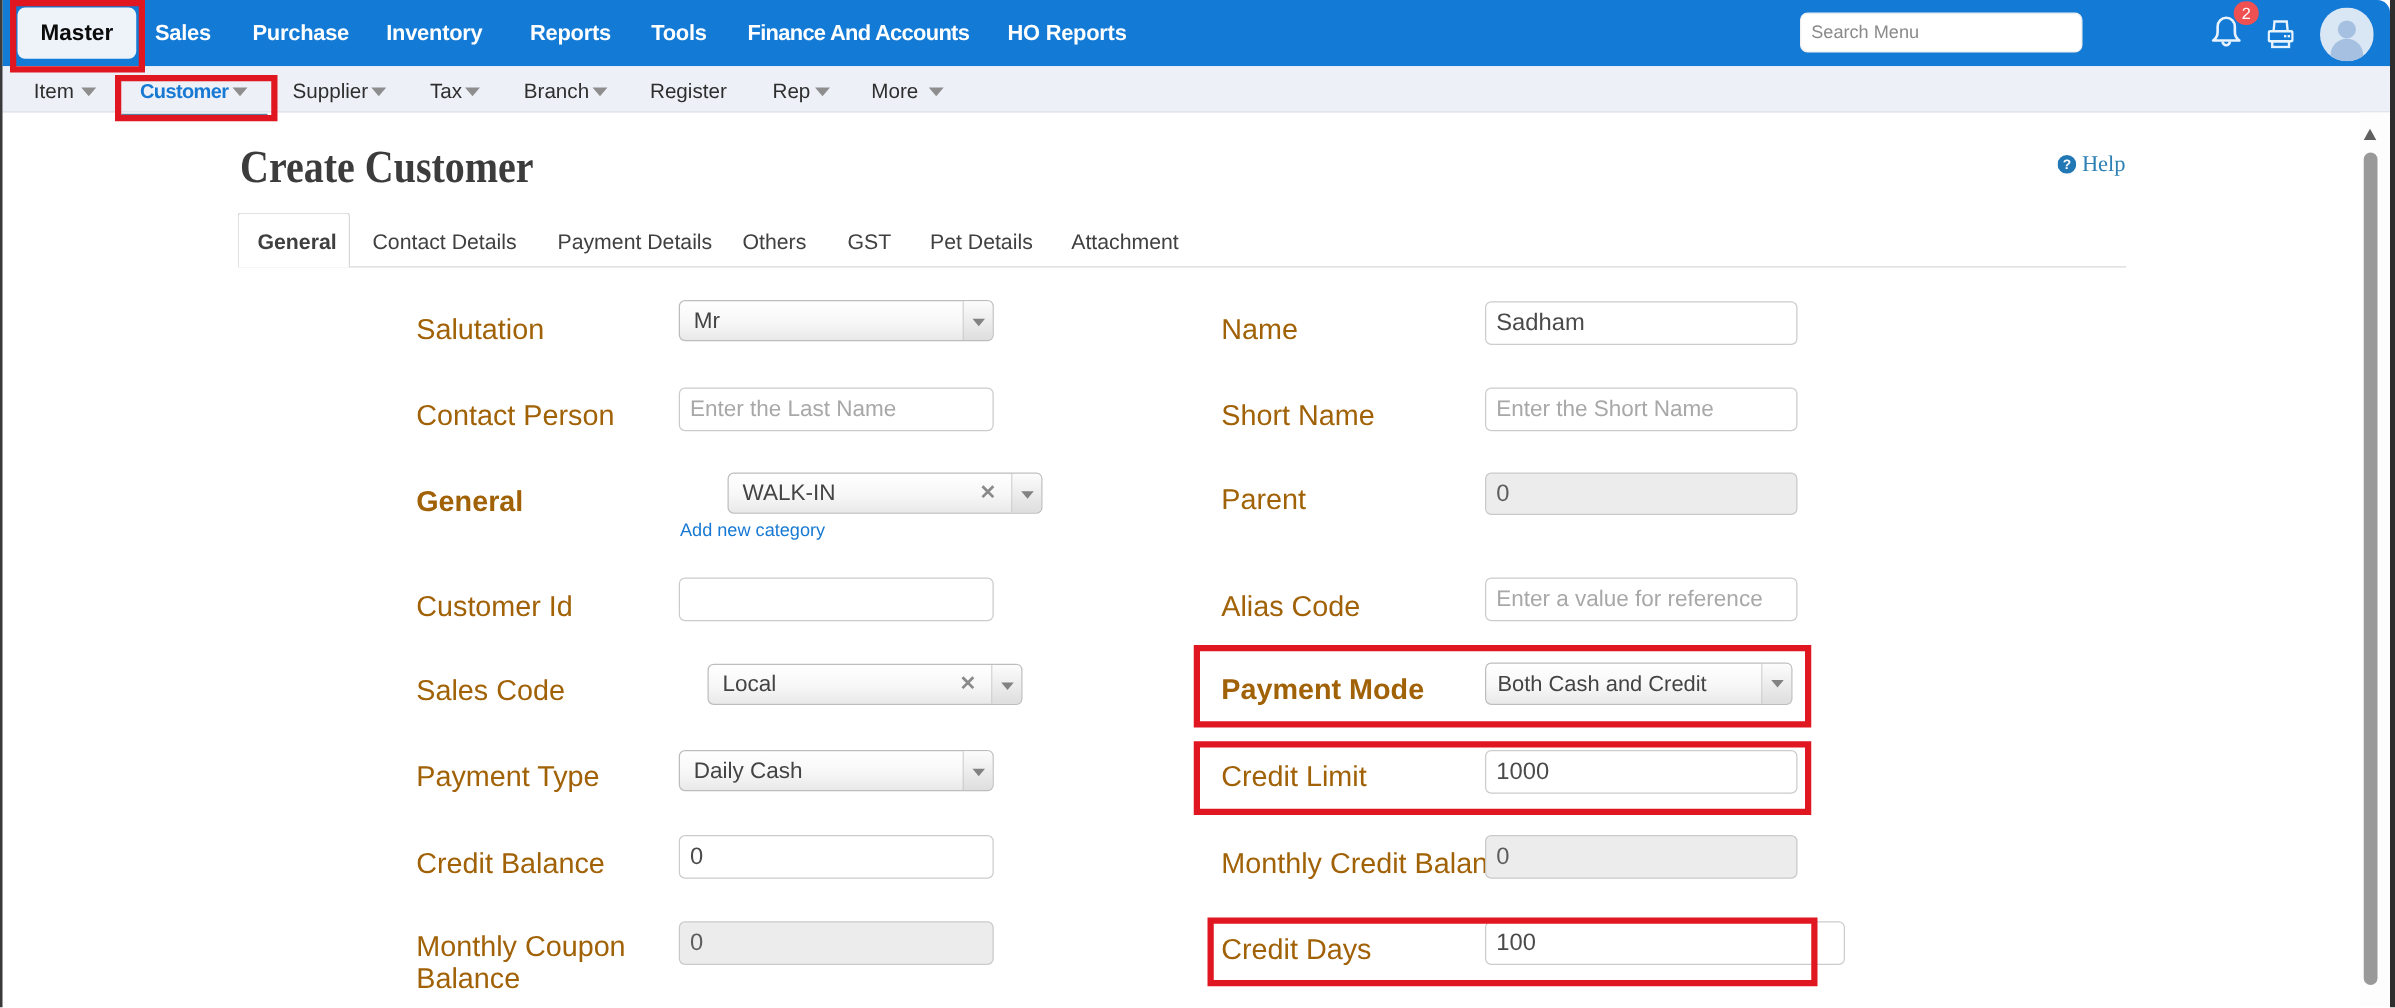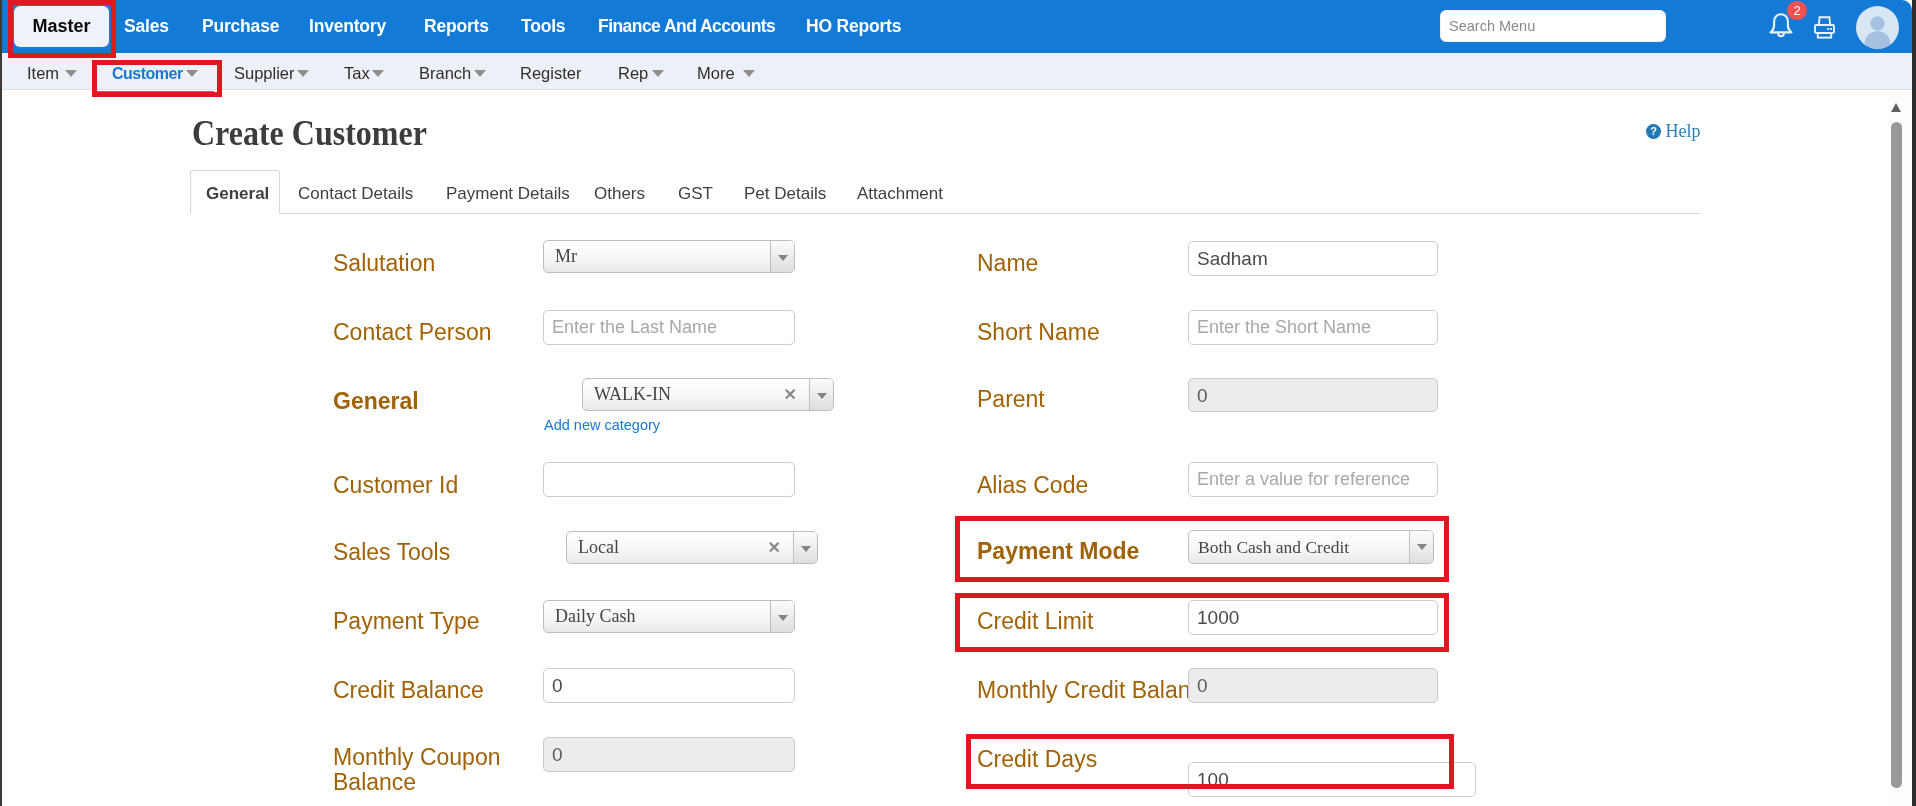--- a/index.html
+++ b/index.html
@@ -50,21 +50,21 @@
 
 .lbl { position:absolute; font-size:23px; color:#a16207; }
 .inp { position:absolute; width:252px; height:35px; border:1px solid #ccc;
   border-radius:5px; background:#fff; font-size:19px; color:#4a4a4a;
   line-height:33px; padding-left:8px; white-space:nowrap; }
 .ph { color:#a8a8a8; font-size:18px; }
 .dis { background:#ececec; border-color:#c9c9c9; color:#5c5c5c; }
 .sel { position:absolute; width:252px; height:33px; border:1px solid #bdbdbd;
   border-radius:5px; background:linear-gradient(#ffffff 0%,#f7f7f7 55%,#e9e9e9 100%);
   font-size:18px; color:#444; line-height:31px; padding-left:11px;
-  white-space:nowrap;font-family:Liberation Serif, serif; }
+  white-space:nowrap; }
 .selbtn { position:absolute; right:0; top:0; bottom:0; width:24px;
   border-left:1px solid #bdbdbd; border-radius:0 4px 4px 0;
   background:linear-gradient(#fcfcfc,#dedede); }
 .selcaret { position:absolute; left:7px; top:14px; width:0; height:0;
   border-left:5px solid transparent; border-right:5px solid transparent;
   border-top:6px solid #828282; }
 .xicon { position:absolute; right:36px; top:0; bottom:0; color:#8a8a8a;
   font-weight:bold; font-size:16px; line-height:31px; }
 .link { position:absolute; color:#1779d3; font-size:14.5px; }
 .redbox { position:absolute; border:5px solid #e01721; }
@@ -165,21 +165,21 @@
 
 <div class="lbl" style="left:333px;top:388px;font-weight:bold;">General</div>
 <div class="sel" style="left:543px;top:378px;margin-left:39px;">WALK-IN<div class="xicon">✕</div><div class="selbtn">
       <div class="selcaret"></div>
     </div></div>
 <div class="link" style="left:544px;top:417px;">Add new category</div>
 
 <div class="lbl" style="left:333px;top:472px;">Customer Id</div>
 <div class="inp" style="left:543px;top:462px;"></div>
 
-<div class="lbl" style="left:333px;top:539px;">Sales Tools</div>
+<div class="lbl" style="left:333px;top:539px;">Sales Code</div>
 <div class="sel" style="left:543px;top:531px;margin-left:23px;">Local<div class="xicon">✕</div><div class="selbtn">
       <div class="selcaret"></div>
     </div></div>
 
 <div class="lbl" style="left:333px;top:608px;">Payment Type</div>
 <div class="sel" style="left:543px;top:600px;">Daily Cash<div class="selbtn">
       <div class="selcaret"></div>
     </div></div>
 
 <div class="lbl" style="left:333px;top:677px;">Credit Balance</div>
@@ -205,21 +205,21 @@
       <div class="selcaret" style="top:13px;"></div>
     </div></div>
 
 <div class="lbl" style="left:977px;top:608px;">Credit Limit</div>
 <div class="inp" style="left:1188px;top:600px;width:250px;">1000</div>
 
 <div class="lbl" style="left:977px;top:677px;">Monthly Credit Balance</div>
 <div class="inp dis" style="left:1188px;top:668px;width:250px;">0</div>
 
 <div class="lbl" style="left:977px;top:746px;">Credit Days</div>
-<div class="inp" style="left:1188px;top:737px;width:288px;margin-top:25px;">100</div>
+<div class="inp" style="left:1188px;top:737px;width:288px;">100</div>
 
 <div class="redbox" style="left:955px;top:516px;width:494px;height:66px;"></div>
 <div class="redbox" style="left:955px;top:593px;width:494px;height:59px;"></div>
 <div class="redbox" style="left:966px;top:734px;width:488px;height:55px;"></div>
 
 <div class="abs" id="sbtrack"></div>
 <div class="abs" id="sbarrow"></div>
 <div class="abs" id="sbthumb"></div>
 
 </body></html>

